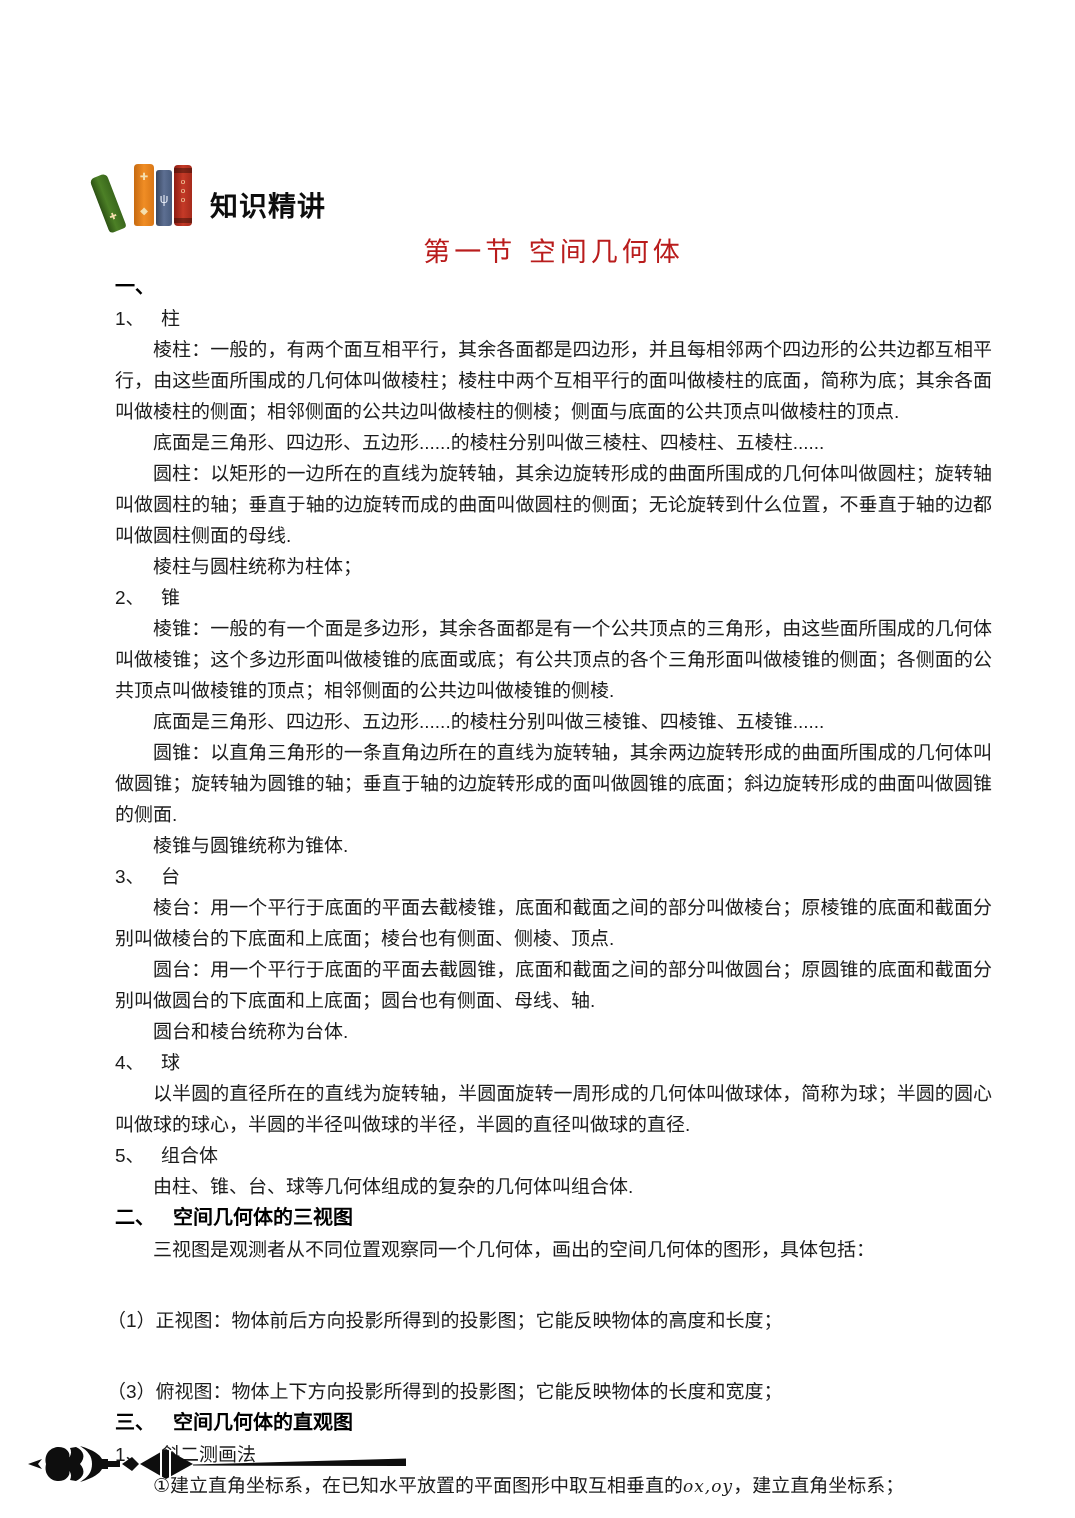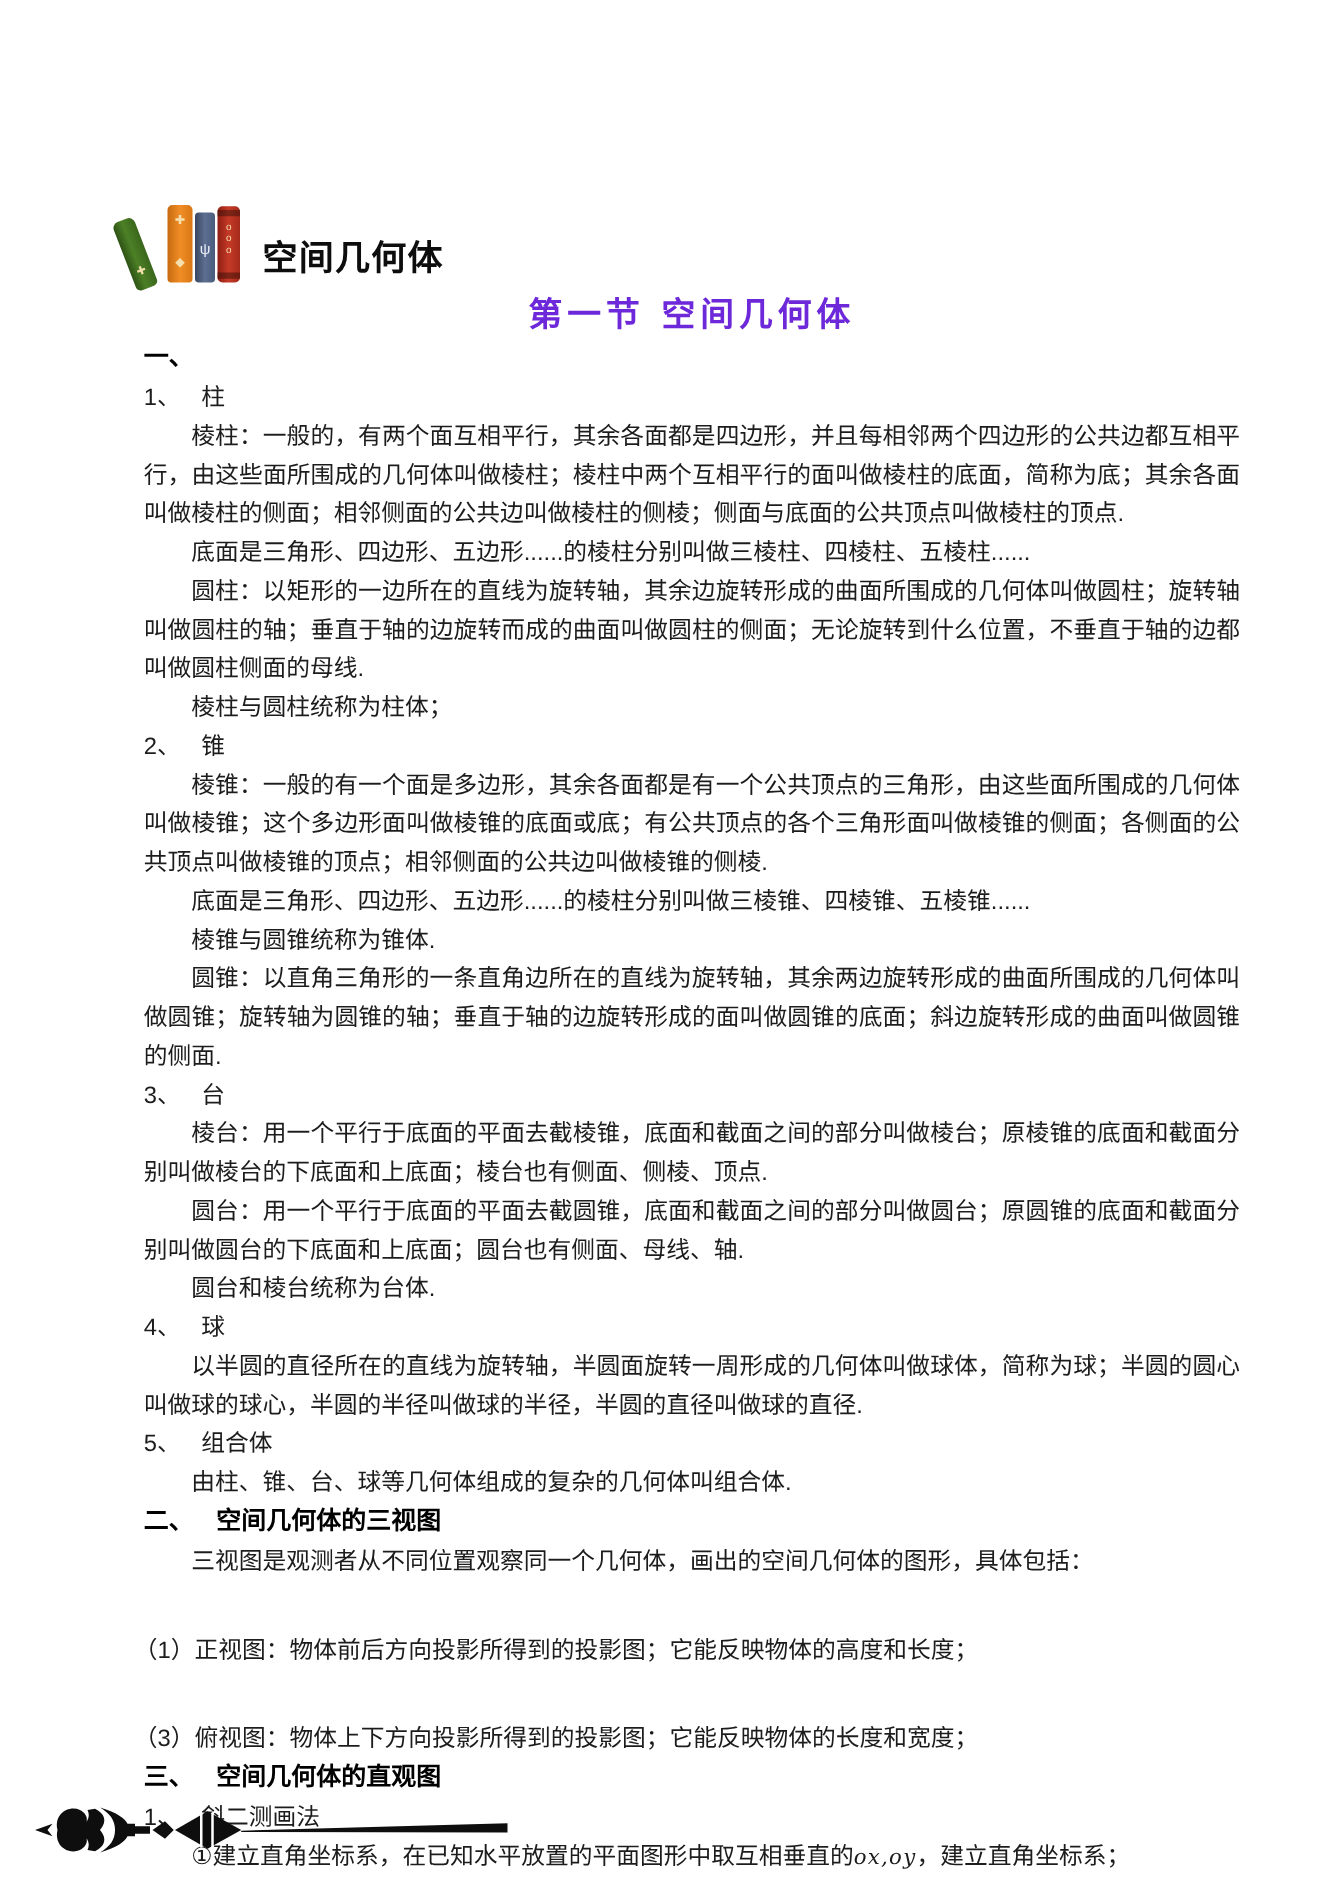--- a/index.html
+++ b/index.html
@@ -56,21 +56,21 @@
   .logo-text {
     font-size:28px; font-weight:bold; color:#0d0d0d;
     padding-bottom:8px; letter-spacing:1px;
   }
 
   
   .doc-title {
     position:absolute; top:230px; left:115px; width:877px;
     text-align:center;
     font-family:"DejaVu Serif","Liberation Serif",serif;
-    font-weight:bold; font-size:27px; letter-spacing:4px; color:#6d28d9;
+    font-weight:normal; font-size:27px; letter-spacing:4px; color:#b91c1c;
   }
 
   
   .content {
     position:absolute; top:271px; left:115px; width:877px;
     font-size:19px; line-height:31px;
     text-align:justify;
   }
   .sec {
     display:flex; font-weight:bold; font-size:20px; color:#000;
@@ -105,21 +105,21 @@
         </span>
       <span class="book book-navy">
           <span class="glyph">ψ</span>
         </span>
       <span class="book book-red">
           <span class="band-top"></span>
           <span class="band-bottom"></span>
           <span class="glyph">o<br>o<br>o</span>
         </span>
     </div>
-    <div class="logo-text">空间几何体</div>
+    <div class="logo-text">知识精讲</div>
   </div>
 
   <div class="doc-title">第一节 空间几何体</div>
 
   <div class="content">
 
     <div class="sec">
       <span class="num">一、</span>
     </div>
 
@@ -131,22 +131,22 @@
     <p class="body">底面是三角形、四边形、五边形......的棱柱分别叫做三棱柱、四棱柱、五棱柱......</p>
     <p class="body">圆柱：以矩形的一边所在的直线为旋转轴，其余边旋转形成的曲面所围成的几何体叫做圆柱；旋转轴叫做圆柱的轴；垂直于轴的边旋转而成的曲面叫做圆柱的侧面；无论旋转到什么位置，不垂直于轴的边都叫做圆柱侧面的母线.</p>
     <p class="body">棱柱与圆柱统称为柱体；</p>
 
     <div class="item">
       <span class="num">2、</span>
       <span>锥</span>
     </div>
     <p class="body">棱锥：一般的有一个面是多边形，其余各面都是有一个公共顶点的三角形，由这些面所围成的几何体叫做棱锥；这个多边形面叫做棱锥的底面或底；有公共顶点的各个三角形面叫做棱锥的侧面；各侧面的公共顶点叫做棱锥的顶点；相邻侧面的公共边叫做棱锥的侧棱.</p>
     <p class="body">底面是三角形、四边形、五边形......的棱柱分别叫做三棱锥、四棱锥、五棱锥......</p>
+    <p class="body">圆锥：以直角三角形的一条直角边所在的直线为旋转轴，其余两边旋转形成的曲面所围成的几何体叫做圆锥；旋转轴为圆锥的轴；垂直于轴的边旋转形成的面叫做圆锥的底面；斜边旋转形成的曲面叫做圆锥的侧面.</p>
     <p class="body">棱锥与圆锥统称为锥体.</p>
-    <p class="body">圆锥：以直角三角形的一条直角边所在的直线为旋转轴，其余两边旋转形成的曲面所围成的几何体叫做圆锥；旋转轴为圆锥的轴；垂直于轴的边旋转形成的面叫做圆锥的底面；斜边旋转形成的曲面叫做圆锥的侧面.</p>
 
     <div class="item">
       <span class="num">3、</span>
       <span>台</span>
     </div>
     <p class="body">棱台：用一个平行于底面的平面去截棱锥，底面和截面之间的部分叫做棱台；原棱锥的底面和截面分别叫做棱台的下底面和上底面；棱台也有侧面、侧棱、顶点.</p>
     <p class="body">圆台：用一个平行于底面的平面去截圆锥，底面和截面之间的部分叫做圆台；原圆锥的底面和截面分别叫做圆台的下底面和上底面；圆台也有侧面、母线、轴.</p>
     <p class="body">圆台和棱台统称为台体.</p>
 
     <div class="item">

